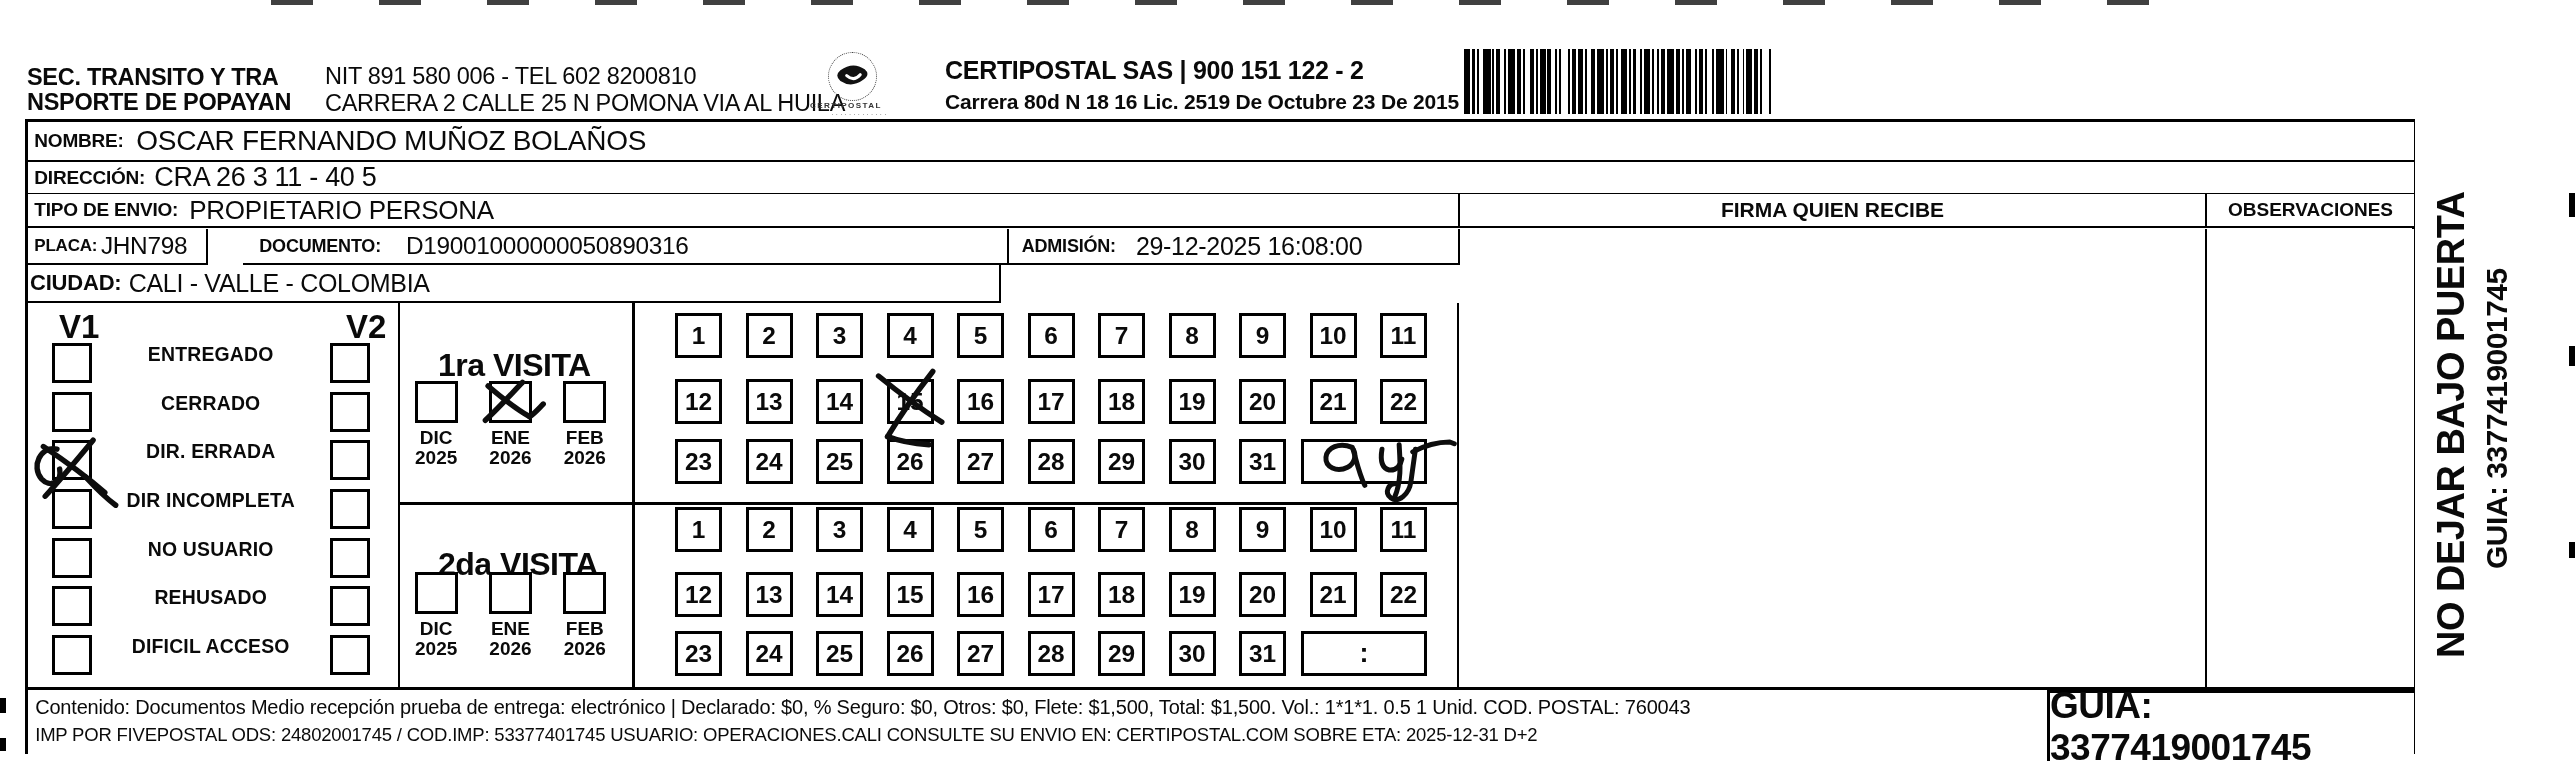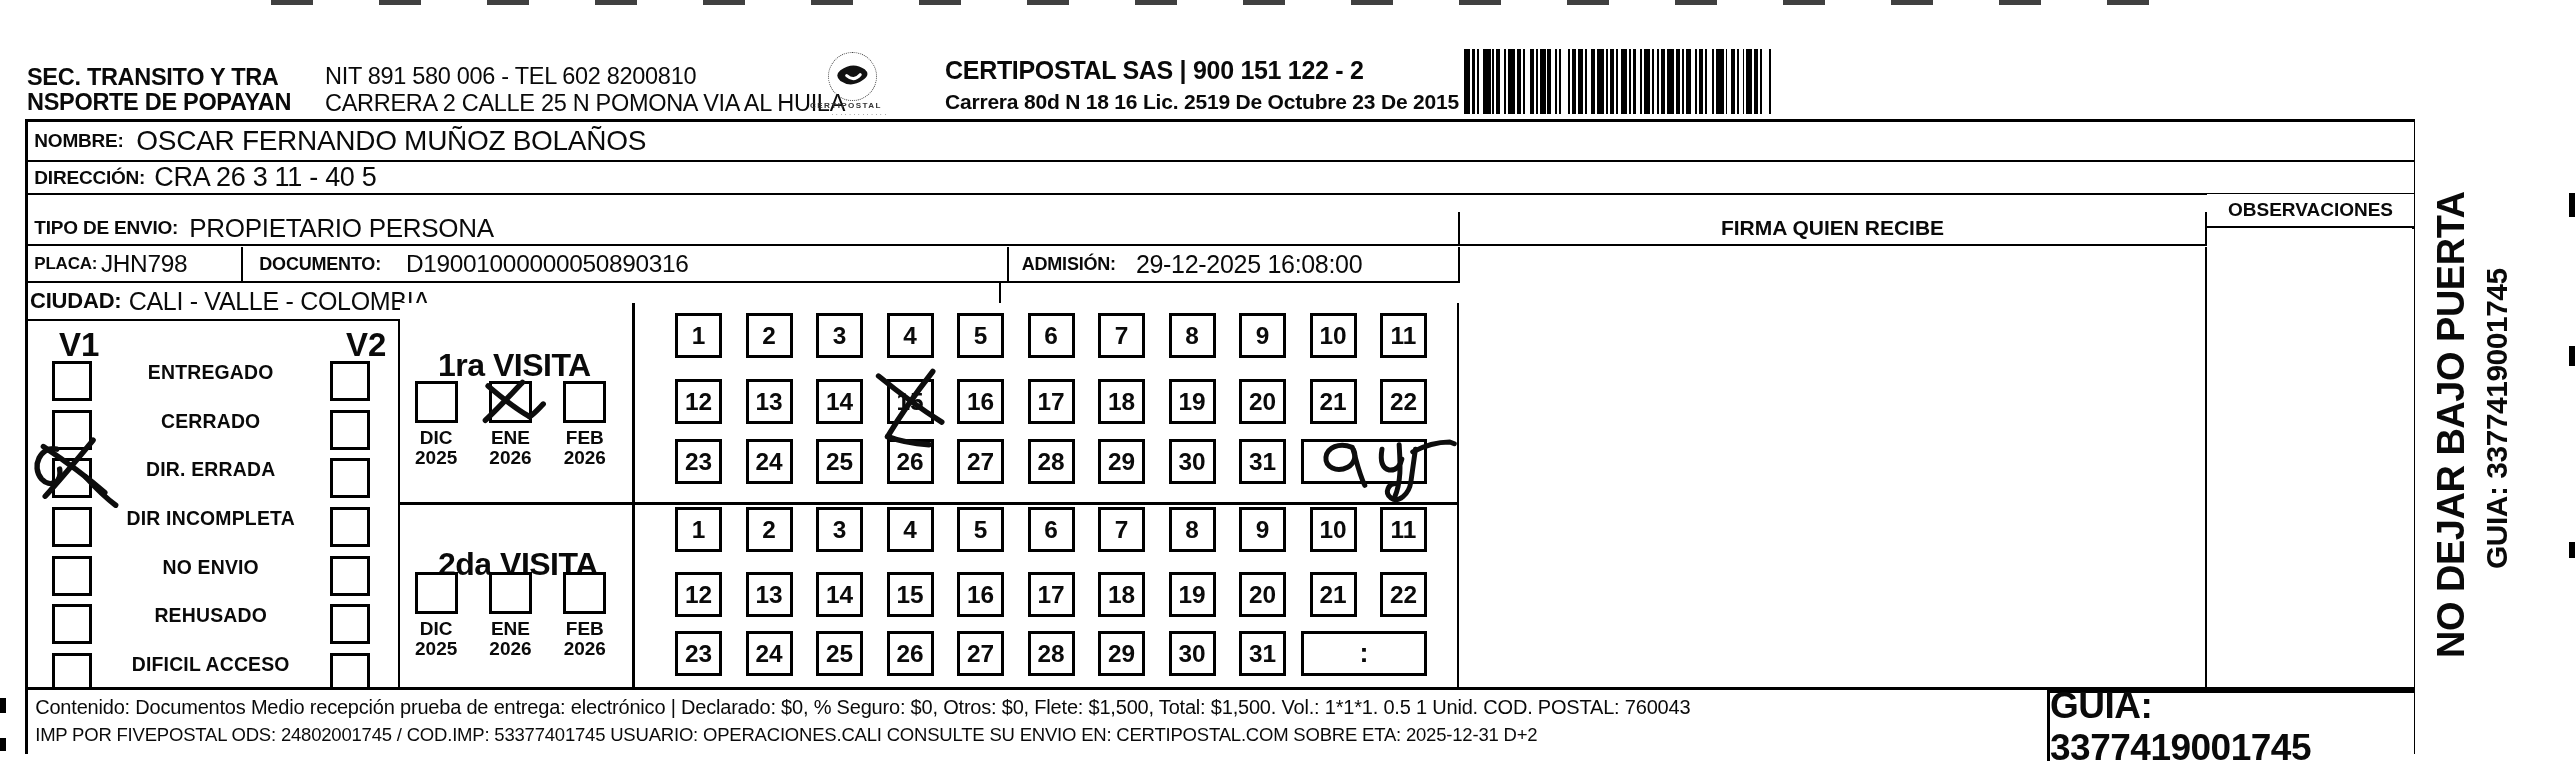--- a/index.html
+++ b/index.html
@@ -21,21 +21,21 @@
      border-radius:50%;display:flex;align-items:center;justify-content:center;}
   .logo-sub{position:absolute;left:810px;top:101px;width:99px;text-align:left;font-size:8.1px;
      letter-spacing:1.4px;color:#333;font-weight:bold;}
   .logo-sub2{position:absolute;left:813px;top:111px;width:94px;text-align:center;font-size:6.3px;
      letter-spacing:2.3px;color:#777;}
   
   .sheet{position:absolute;left:25px;top:119px;width:2390px;height:635px;border:3.6px solid #000;
          box-sizing:border-box;}
   .cell{position:absolute;box-sizing:border-box;background:#fff;}
   .bb{border-bottom:2.7px solid #000;}
-  .br{border-right:2.7px solid #000;margin-top:18px;}
+  .br{border-right:2.7px solid #000;}
   .lab{font-weight:bold;letter-spacing:-0.2px;}
   .val{letter-spacing:-0.3px;}
   .rowflex{display:flex;align-items:center;}
   
   .cb{width:40px;height:40px;border:3.2px solid #000;box-sizing:border-box;background:#fff;flex:0 0 auto;}
   .status-row{display:flex;align-items:flex-start;height:42px;}
   .status-label{flex:1;text-align:center;font-weight:bold;font-size:19.4px;letter-spacing:0.2px;}
   .vhead{font-size:33px;font-weight:bold;}
   
   .vtitle{font-size:32px;font-weight:bold;letter-spacing:-0.5px;margin-top:35px;}
@@ -210,21 +210,21 @@
       <span class="val" style="font-size:27px;padding-left:9px;">CRA 26 3 11 - 40 5</span>
     </div>
 
     <div class="cell bb br rowflex" style="left:0;top:72px;width:1432px;height:34px;">
       <span class="lab" style="font-size:19px;padding-left:6.3px;">TIPO DE ENVIO:</span>
       <span class="val" style="font-size:26px;padding-left:11px;">PROPIETARIO PERSONA</span>
     </div>
     <div class="cell bb br hdr-box" style="left:1432px;top:72px;width:747px;height:34px;font-size:21px;">FIRMA QUIEN RECIBE</div>
     <div class="cell bb hdr-box" style="left:2179px;top:72px;width:207px;height:34px;font-size:19px;">OBSERVACIONES</div>
 
-    <div class="cell bb br rowflex" style="left:0;top:107px;width:215px;height:36px;">
+    <div class="cell bb br rowflex" style="left:0;top:107px;width:180px;height:36px;">
       <span class="lab" style="font-size:17px;padding-left:6.3px;">PLACA:</span>
       <span class="val" style="font-size:24.4px;padding-left:3.6px;">JHN798</span>
     </div>
     <div class="cell bb br rowflex" style="left:215px;top:107px;width:766px;height:36px;">
       <span class="lab" style="font-size:18px;padding-left:16.3px;">DOCUMENTO:</span>
       <span class="val" style="font-size:24.4px;padding-left:25px;">D19001000000050890316</span>
     </div>
     <div class="cell bb br rowflex" style="left:981px;top:107px;width:451px;height:36px;">
       <span class="lab" style="font-size:18px;padding-left:12.7px;">ADMISIÓN:</span>
       <span class="val" style="font-size:25px;padding-left:20px;">29-12-2025 16:08:00</span>
@@ -254,21 +254,21 @@
             <span class="status-label">DIR. ERRADA</span>
             <span class="cb" style="margin-right: 16.3px;"></span>
           </div>
           <div class="status-row">
             <span class="cb" style="margin-left: 12.7px;"></span>
             <span class="status-label">DIR INCOMPLETA</span>
             <span class="cb" style="margin-right: 16.3px;"></span>
           </div>
           <div class="status-row">
             <span class="cb" style="margin-left: 12.7px;"></span>
-            <span class="status-label">NO ENVIO</span>
+            <span class="status-label">NO USUARIO</span>
             <span class="cb" style="margin-right: 16.3px;"></span>
           </div>
           <div class="status-row">
             <span class="cb" style="margin-left: 12.7px;"></span>
             <span class="status-label">REHUSADO</span>
             <span class="cb" style="margin-right: 16.3px;"></span>
           </div>
           <div class="status-row">
             <span class="cb" style="margin-left: 12.7px;"></span>
             <span class="status-label">DIFICIL ACCESO</span>

